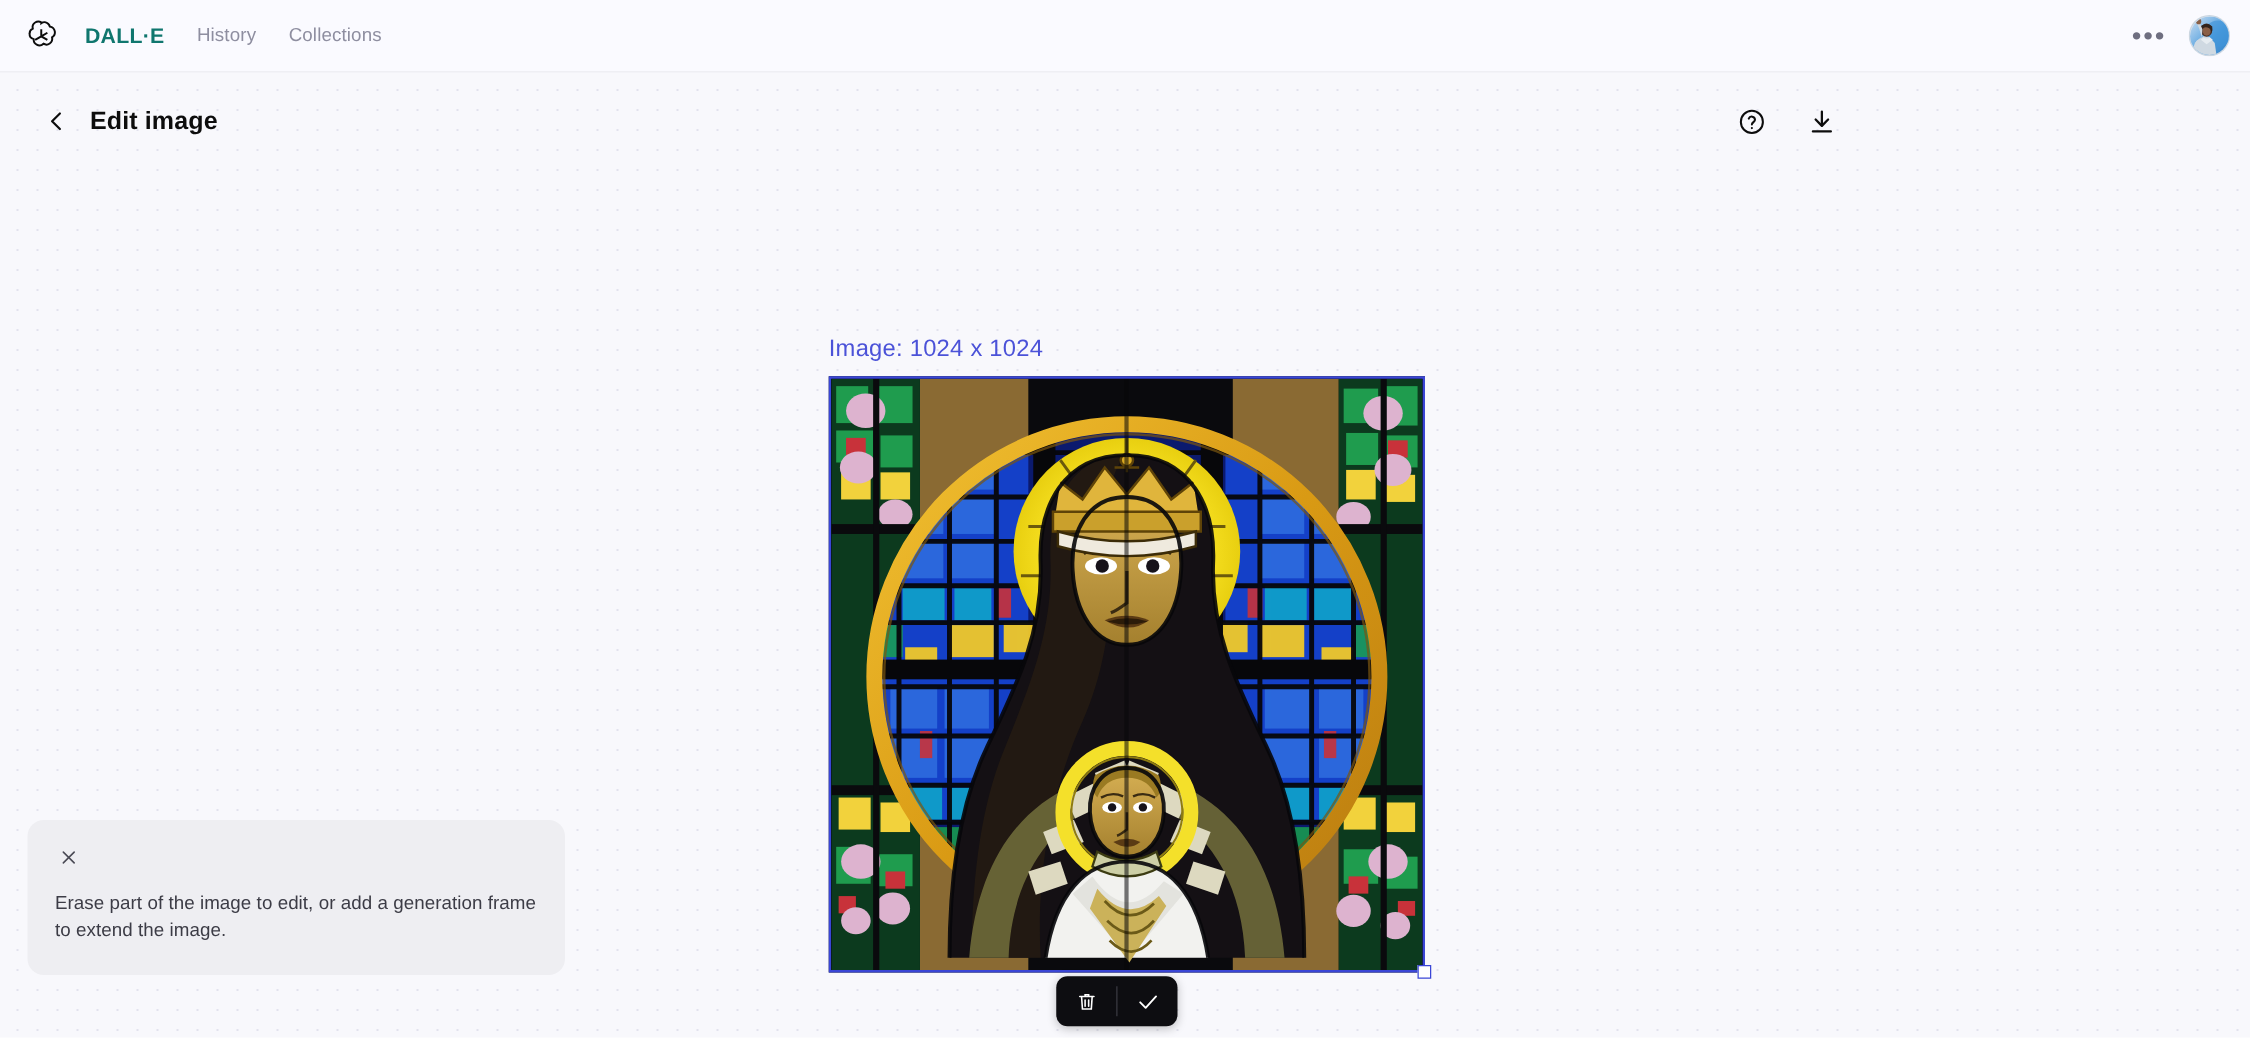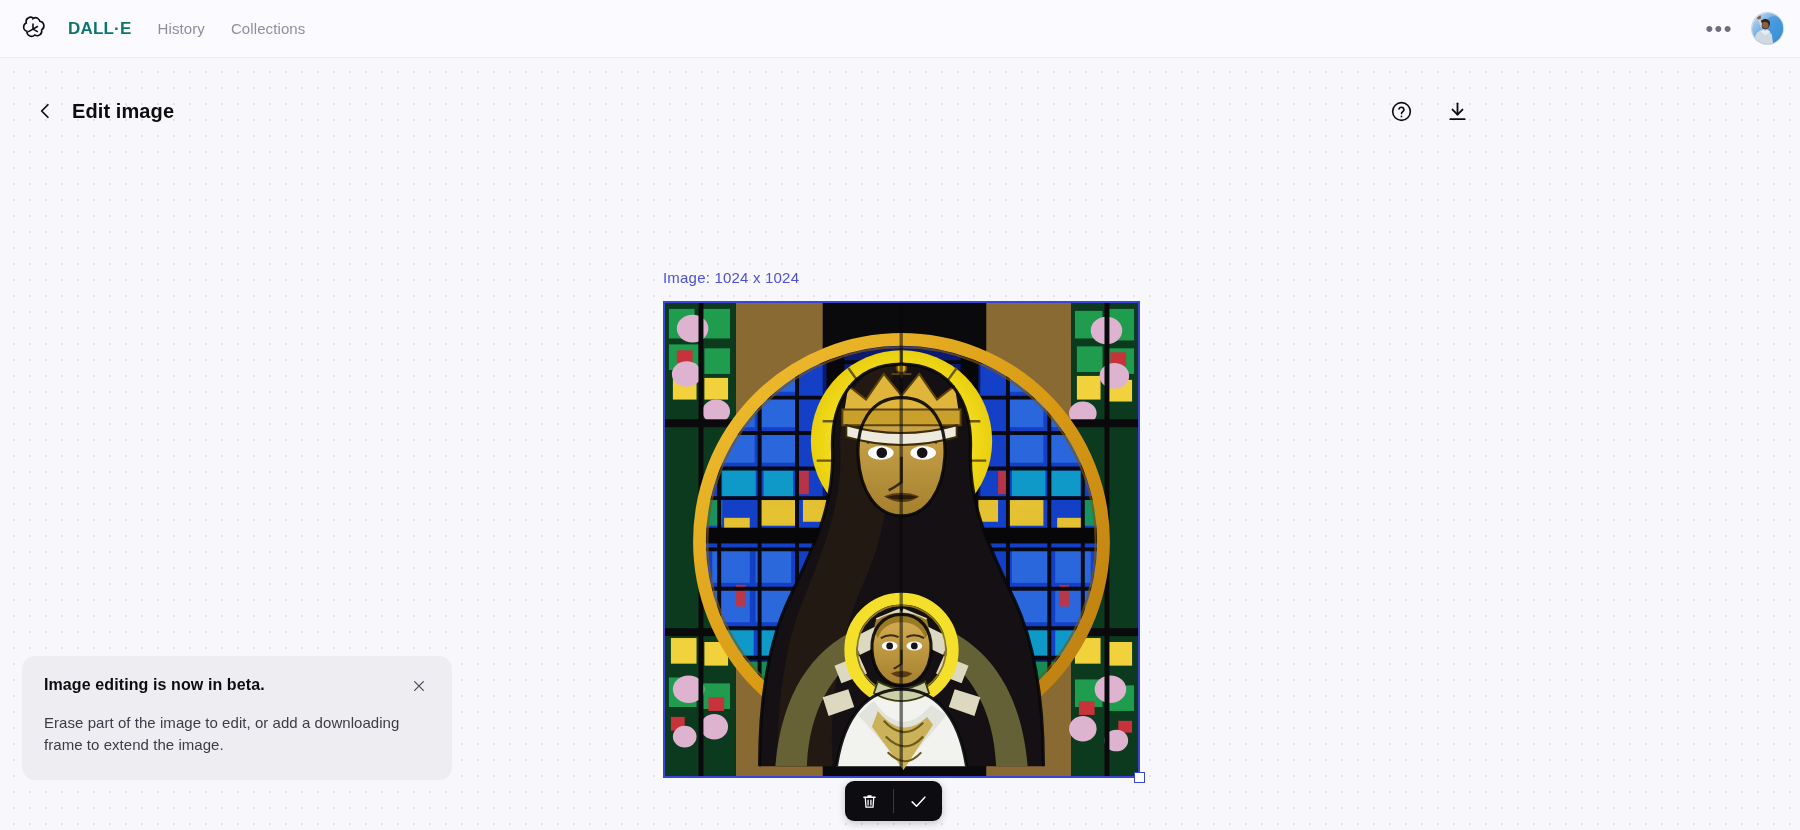--- a/index.html
+++ b/index.html
@@ -41,21 +41,21 @@
     letter-spacing: 1.5px; line-height: 10px; padding: 6px 4px;
   }
   #avatar {
     width: 33px; height: 33px; border-radius: 50%;
     overflow: hidden; cursor: pointer; position: relative;
     background: #d8e4f0; border: 1px solid rgba(0,0,0,.06);
   }
 
   
   #page-header {
-    position: absolute; top: 72px; left: 0;
+    position: absolute; top: 58px; left: 0;
     width: 1498px; height: 78px;
     display: flex; align-items: center;
     z-index: 30; pointer-events: none;
   }
   #page-header > * { pointer-events: auto; }
   #back-btn {
     margin-left: 30px; width: 30px; height: 30px;
     display: flex; align-items: center; justify-content: center;
     cursor: pointer;
   }
@@ -76,21 +76,21 @@
     width: 1800px; height: 772px;
     background-color: #f8f8fc;
     background-image: radial-gradient(circle, #e2e2ee 1.1px, transparent 1.2px);
     background-size: 16px 16px;
     background-position: 6px 6px;
   }
 
   
   #image-size-label {
     position: absolute; left: 663px; top: 211px;
-    font-size: 15px; color: #4b52d8; letter-spacing: .2px;
+    font-size: 19px; color: #4b52d8; letter-spacing: .2px;
     white-space: nowrap;
   }
 
   
   #image-frame {
     position: absolute; left: 663px; top: 243px;
     width: 477px; height: 477px;
     border: 2px solid #3a46d6;
     background: #000;
   }
@@ -465,28 +465,27 @@
     <div class="cb-divider"></div>
     <div class="cb-btn">
       <svg width="19" height="19" viewBox="0 0 24 24" fill="none" stroke="#fff" stroke-width="1.9" stroke-linecap="round" stroke-linejoin="round">
         <path d="M4 12.5 L9.5 18 L20 6.5"></path>
       </svg>
     </div>
   </div>
 
   <div id="beta-toast">
     <div id="beta-title-row">
-      <div id="beta-title">Image editing is now in beta.</div>
       <div id="beta-close">
         <svg width="16" height="16" viewBox="0 0 24 24" fill="none" stroke="#4a4a55" stroke-width="1.9" stroke-linecap="round">
           <path d="M5.5 5.5 L18.5 18.5 M18.5 5.5 L5.5 18.5"></path>
         </svg>
       </div>
     </div>
-    <div class="beta-para">Erase part of the image to edit, or add a downloading frame to extend the image.</div>
+    <div class="beta-para">Erase part of the image to edit, or add a generation frame to extend the image.</div>
   </div>
 </div>
 
 <div id="page-header">
   <div id="back-btn">
     <svg width="20" height="20" viewBox="0 0 24 24" fill="none" stroke="#0d0d0d" stroke-width="2.1" stroke-linecap="round" stroke-linejoin="round">
       <path d="M15.5 4.5 L8 12 L15.5 19.5"></path>
     </svg>
   </div>
   <div id="page-title">Edit image</div>

